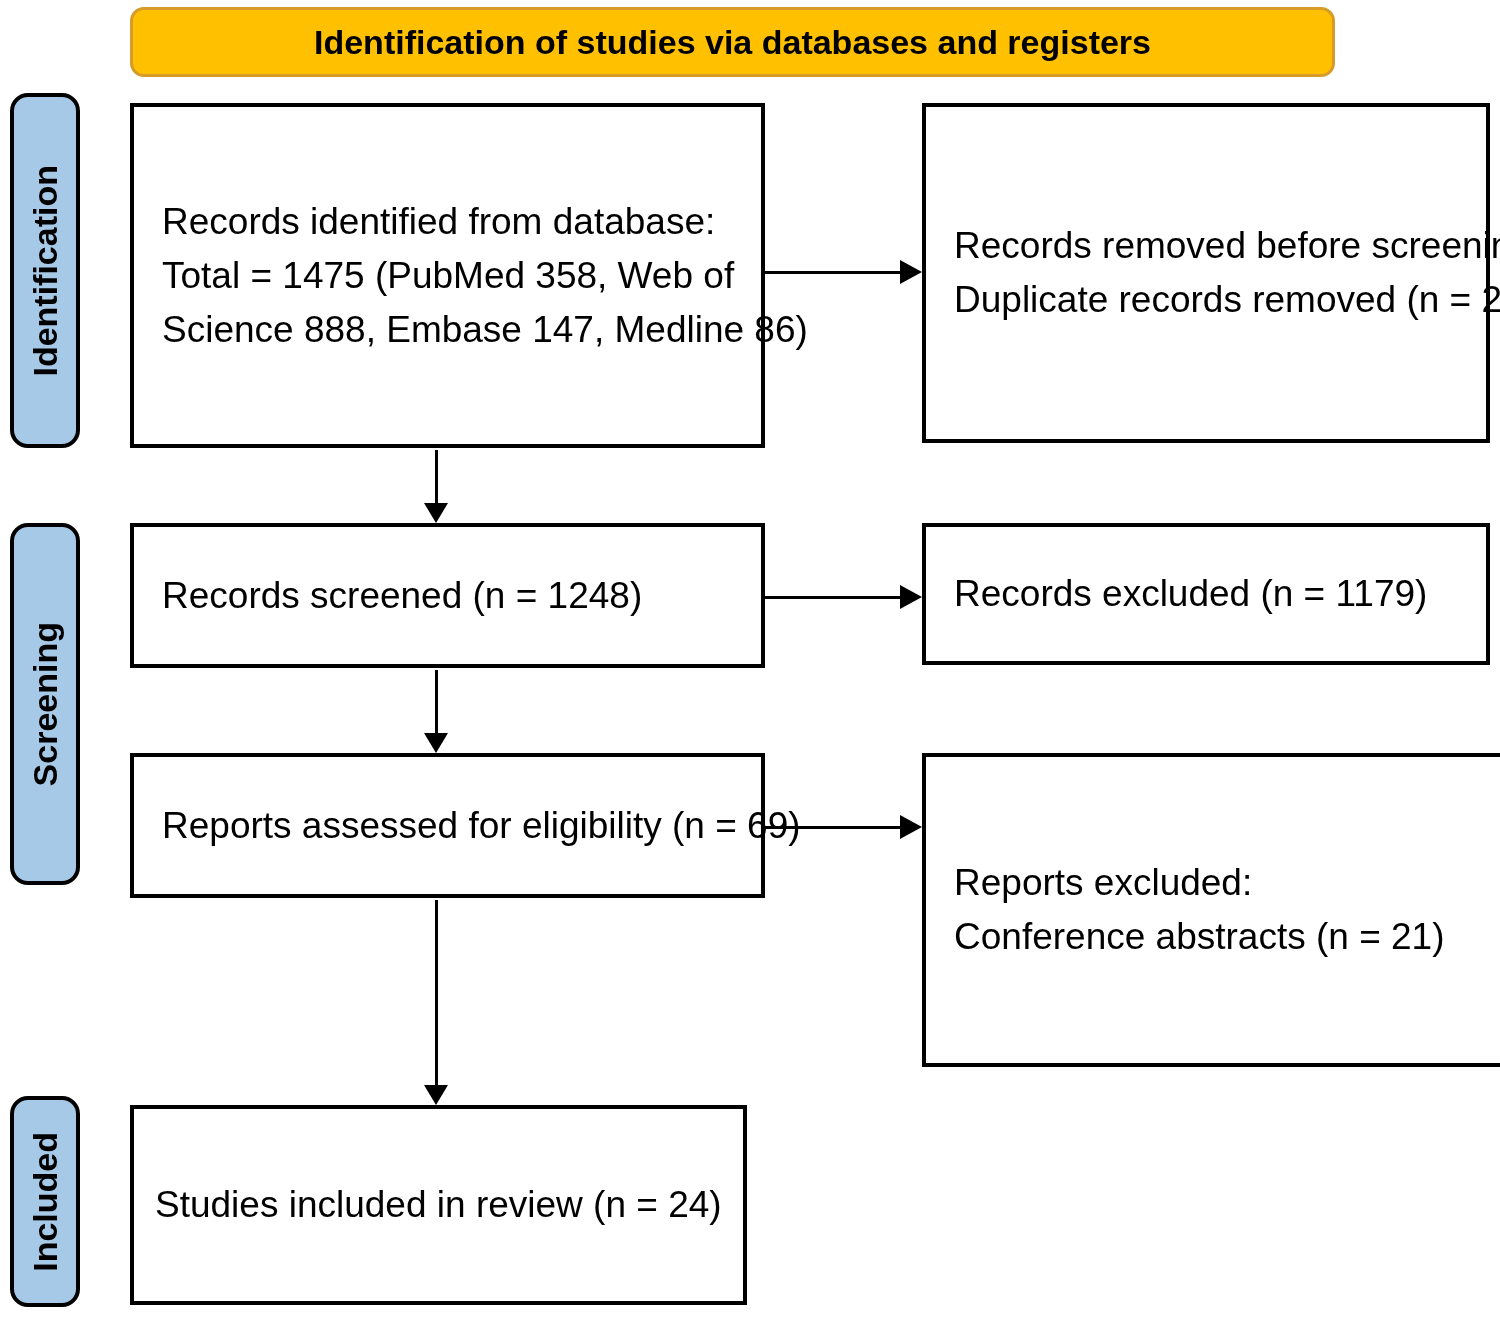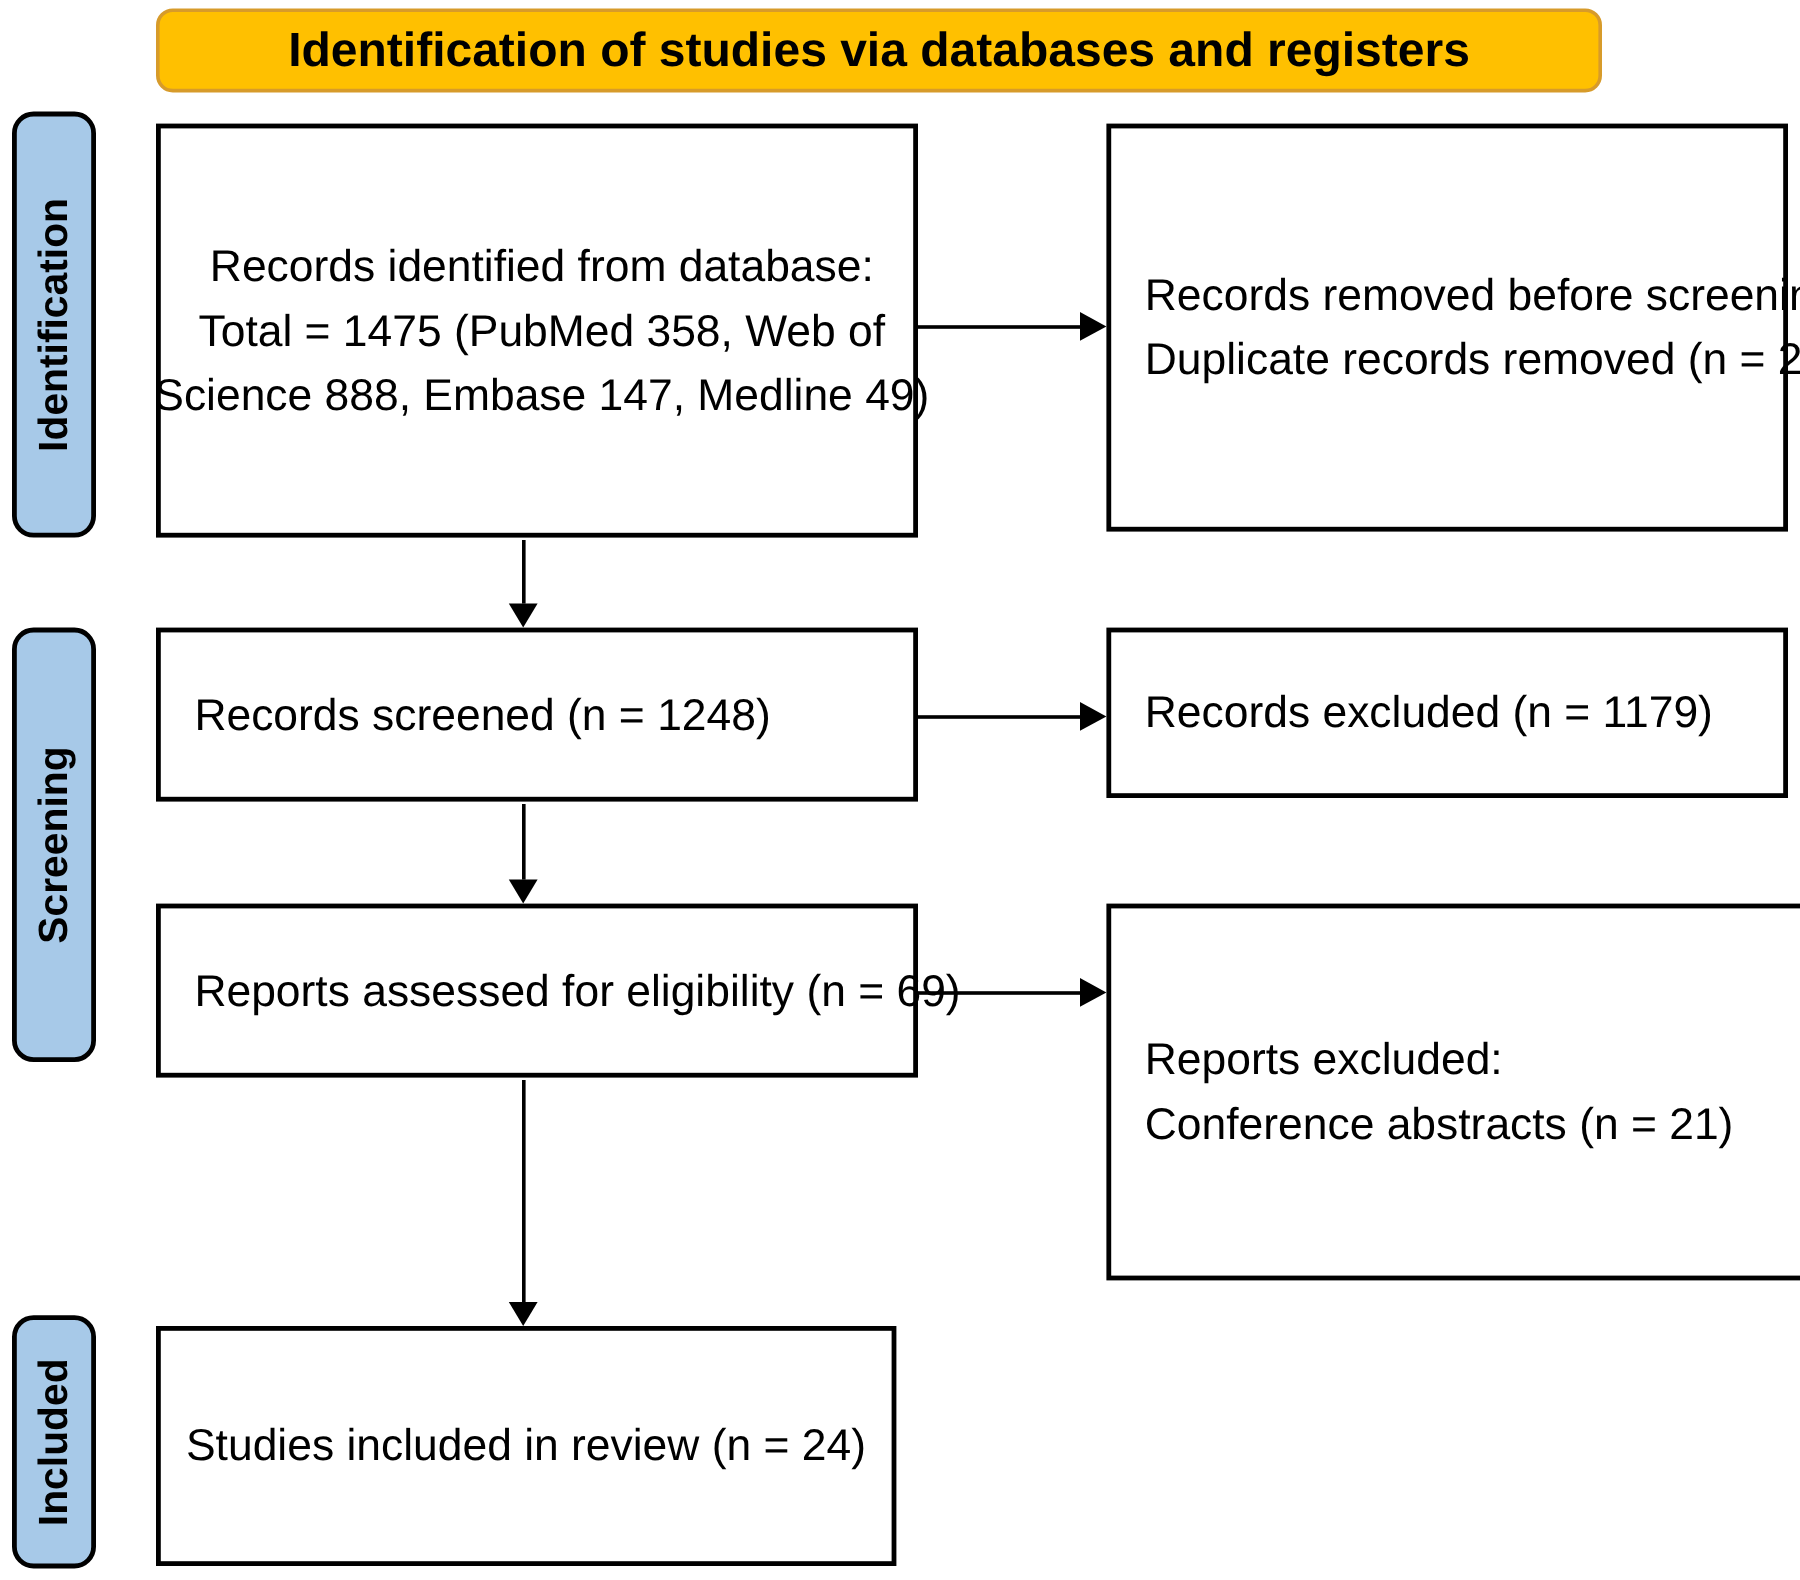--- a/index.html
+++ b/index.html
@@ -21,21 +21,21 @@
   }
   
   .banner{
     position:absolute;
     left:130px; top:7px;
     width:1205px; height:70px;
     background:var(--banner-fill);
     border:3px solid var(--banner-border);
     border-radius:14px;
     display:flex; align-items:center; justify-content:center;
-    font-size:40px; font-weight:bold; color:#000;
+    font-size:34px; font-weight:bold; color:#000;
   }
   
   .stage{
     position:absolute;
     left:10px; width:70px;
     background:var(--stage-fill);
     border:4px solid var(--line-color);
     border-radius:18px;
     display:flex; align-items:center; justify-content:center;
   }
@@ -52,21 +52,21 @@
   .box{
     position:absolute;
     background:var(--box-fill);
     border:4px solid var(--line-color);
     display:flex; flex-direction:column;
     justify-content:center; align-items:flex-start;
     padding:10px 20px 10px 28px;
     font-size:37px; color:#000;
   }
   .box .line{ line-height:54px; white-space:nowrap; }
-  .box-identified       { left:130px; top:103px;  width:635px; height:345px;align-items:center; }
+  .box-identified       { left:130px; top:103px;  width:635px; height:345px; }
   .box-removed          { left:922px; top:103px;  width:568px; height:340px; }
   .box-screened         { left:130px; top:523px;  width:635px; height:145px;text-align:center; }
   .box-records-excluded { left:922px; top:523px;  width:568px; height:142px; }
   .box-assessed         { left:130px; top:753px;  width:635px; height:145px; }
   .box-reports-excluded { left:922px; top:753px;  width:612px; height:314px; }
   .box-included         { left:130px; top:1105px; width:617px; height:200px;padding-left:21px; }
   
   .harrow{
     position:absolute;
     display:flex; align-items:center;
@@ -117,21 +117,21 @@
   <div class="stage stage-screening">
     <span class="stage-text">Screening</span>
   </div>
   <div class="stage stage-included">
     <span class="stage-text">Included</span>
   </div>
 
   <div class="box box-identified">
     <div class="line">Records identified from database:</div>
     <div class="line">Total = 1475 (PubMed 358, Web of</div>
-    <div class="line">Science 888, Embase 147, Medline 49)</div>
+    <div class="line">Science 888, Embase 147, Medline 86)</div>
   </div>
 
   <div class="box box-removed">
     <div class="line">Records removed before screening:</div>
     <div class="line">Duplicate records removed (n = 227)</div>
   </div>
 
   <div class="box box-screened">
     <div class="line">Records screened (n = 1248)</div>
   </div>

